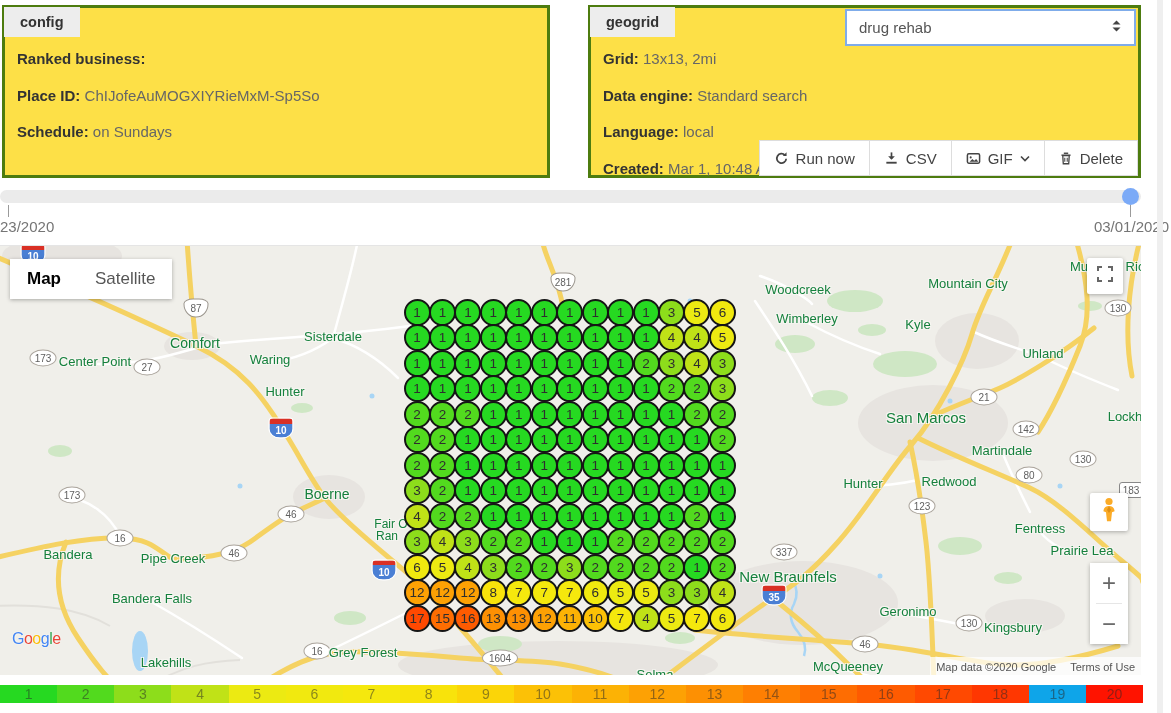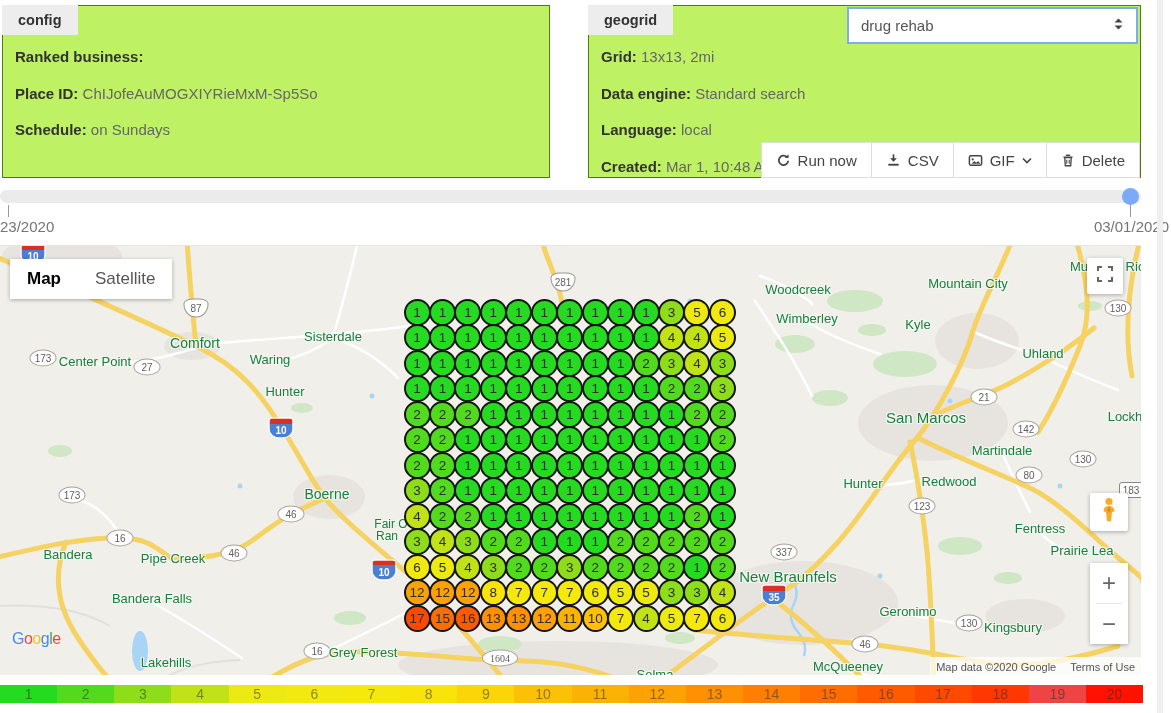--- a/index.html
+++ b/index.html
@@ -1,21 +1,21 @@
 <!DOCTYPE html>
 <html><head>
 <meta charset="utf-8">
 <style>
   * { margin:0; padding:0; box-sizing:border-box; }
   html,body { background:#fff; }
   body { font-family:"Liberation Sans","DejaVu Sans",sans-serif; }
   .page { position:relative; width:1171px; height:713px; overflow:hidden; background:#fff; }
 
   
-  .panel { position:absolute; border:1px solid #4d7c0f; background:#bef264;padding-left:40px; }
+  .panel { position:absolute; border:3px solid #4d7c0f; background:#fde047;padding-left:40px; }
   .panel-config  { left:2px;  top:5px; width:548px; height:173px; }
   .panel-geogrid { left:588px; top:5px; width:553px; height:173px; }
   .tab { position:absolute; top:-1px; left:-1px; background:#ededed; padding:7px 16px; font-weight:700; font-size:14.5px; color:#333; }
   .fields { position:absolute; top:40px; left:12px; right:12px; }
   .field { font-size:15px; color:#666; margin-bottom:14.5px; line-height:22px; white-space:nowrap; }
   .field b { color:#333; font-weight:700; }
 
   .keyword-select { position:absolute; top:1px; right:2px; width:291px; height:37px; border:2px solid #7facea; background:#fff;
     display:flex; align-items:center; padding:0 12px; font-size:15px; color:#555; cursor:pointer; }
   .keyword-select .updown { margin-left:auto; }
@@ -35,21 +35,21 @@
   .date-left { left:0; } .date-right { right:2px; }
 
   
   .map { position:absolute; left:0; top:245px; width:1141px; height:430px; background:#f0efea; overflow:hidden; border-top:1px solid #e5e5e5; cursor:grab; }
   .map svg.roads { position:absolute; left:0; top:0; pointer-events:none; }
   .mlabel { position:absolute; transform:translate(-50%,-50%); font-size:13px; color:#15803d; white-space:nowrap;
     text-shadow:-1px -1px 0 #f7f6f2,1px -1px 0 #f7f6f2,-1px 1px 0 #f7f6f2,1px 1px 0 #f7f6f2; }
   .shield { position:absolute; transform:translate(-50%,-50%); display:flex; align-items:center; justify-content:center;
     font-size:10px; color:#5f5f5f; background:#fff; }
   .shield.circle { width:27px; height:17px; border:1.5px solid #aaa49c; border-radius:50%; }
-  .shield.wide { width:36px;font-family:Liberation Serif, serif; }
+  .shield.wide { width:36px; }
   .shield.us { width:25px; height:19px; border:1.5px solid #9b968e; border-radius:40% 40% 52% 52% / 28% 28% 72% 72%; }
   .shield.interstate { width:25px; height:21px; color:#fff; font-weight:700; border:1px solid #fff;
     background:linear-gradient(#d93025 0 5px,#4a7fd4 5px); border-radius:4px 4px 46% 46%; padding-top:4px; }
   .shield.ranch { width:24px; height:16px; border:1.5px solid #888; border-radius:3px; }
 
   .bubble { position:absolute; width:27px; height:27px; border-radius:50%; border:2px solid #151515;
     display:flex; align-items:center; justify-content:center; font-size:13.5px; color:#2e2e2e; cursor:pointer; }
 
   .maptype { position:absolute; left:10px; top:13px; display:flex; background:#fff; box-shadow:0 1px 4px rgba(0,0,0,.3); }
   .maptype-btn { height:40px; display:flex; align-items:center; padding:0 17px; font-size:17px; color:#565656; background:#fff; border:none; font-family:inherit; cursor:pointer; }
@@ -526,18 +526,18 @@
       <div class="lcell" style="background: rgb(251, 213, 8);">9</div>
       <div class="lcell" style="background: rgb(252, 193, 6);">10</div>
       <div class="lcell" style="background: rgb(252, 178, 5);">11</div>
       <div class="lcell" style="background: rgb(253, 161, 4);">12</div>
       <div class="lcell" style="background: rgb(253, 144, 3);">13</div>
       <div class="lcell" style="background: rgb(254, 127, 2);">14</div>
       <div class="lcell" style="background: rgb(254, 109, 2);">15</div>
       <div class="lcell" style="background: rgb(254, 91, 1);">16</div>
       <div class="lcell" style="background: rgb(255, 73, 1);">17</div>
       <div class="lcell" style="background: rgb(255, 55, 1);">18</div>
-      <div class="lcell" style="background: #ef4444;">19</div>
+      <div class="lcell" style="background: #0ea5e9;">19</div>
       <div class="lcell" style="background: rgb(255, 19, 0);">20</div>
     </div>
 
   <div class="scroll-strip"></div>
 </div>
 
 </body></html>

